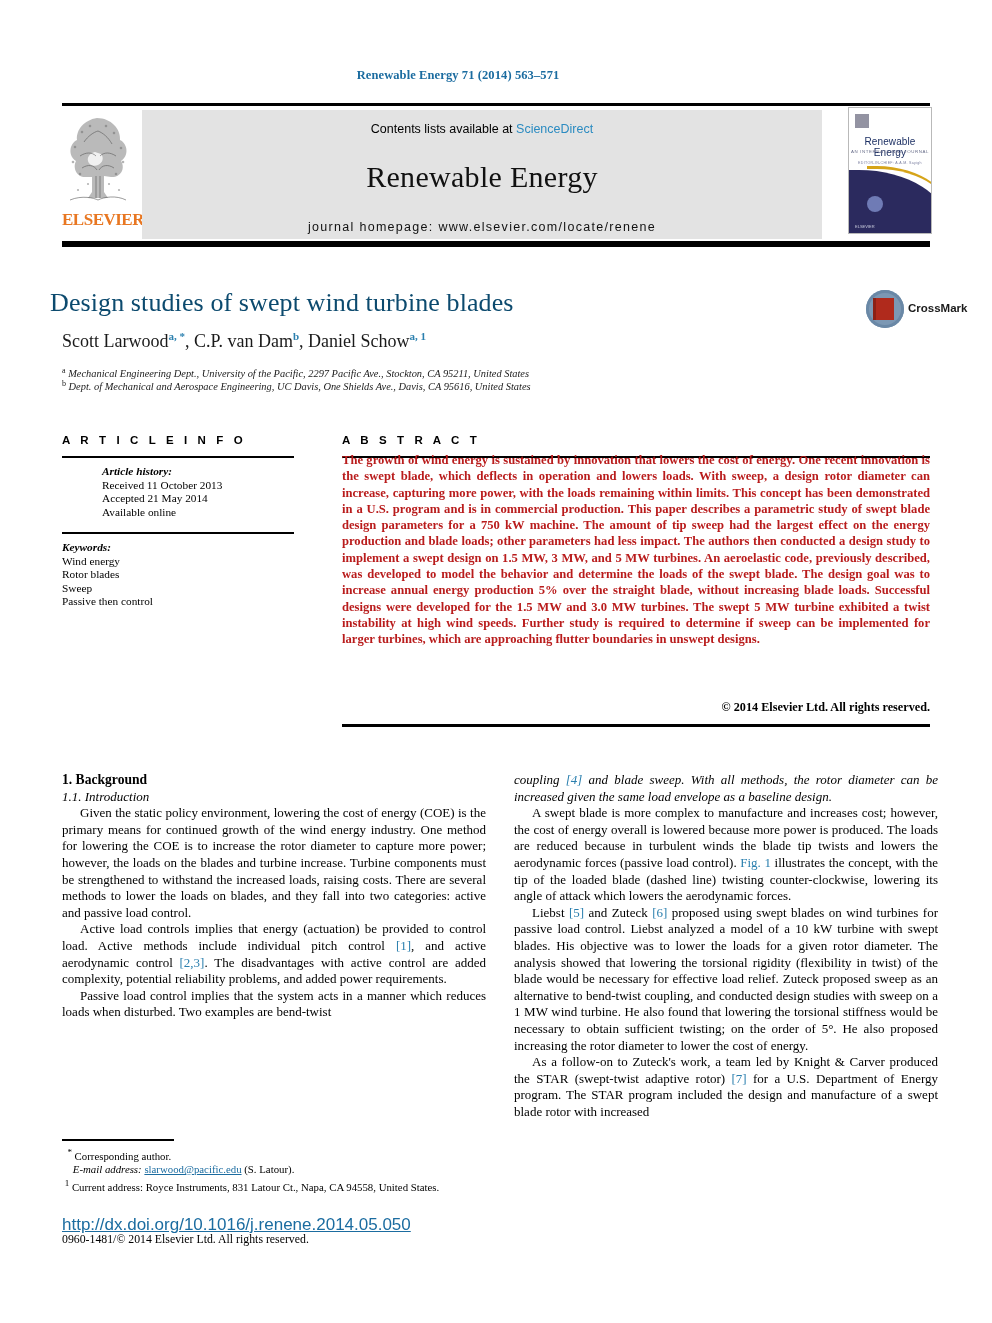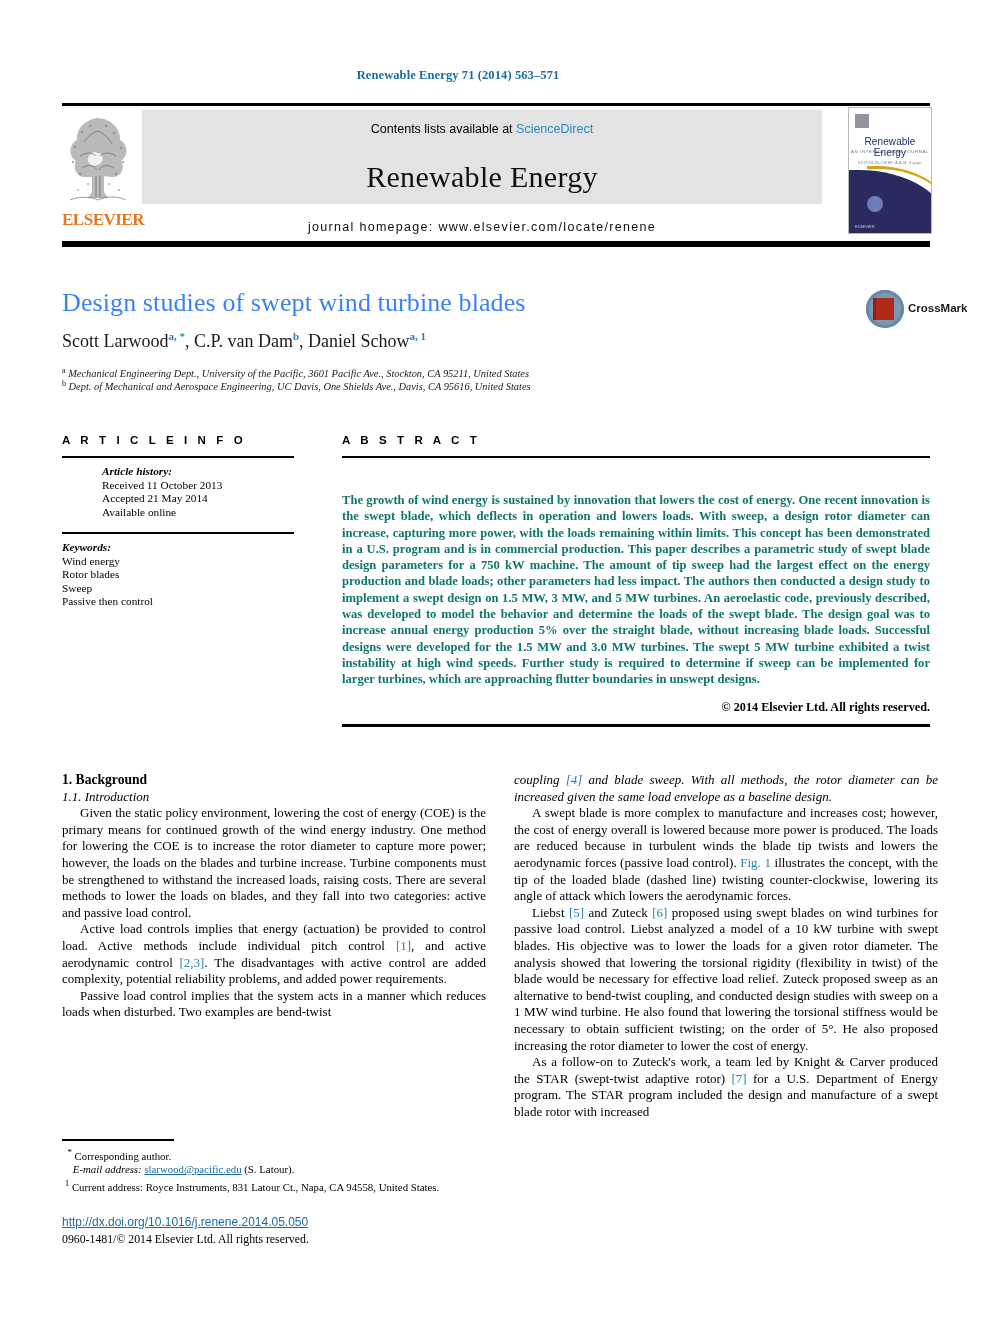--- a/index.html
+++ b/index.html
@@ -74,21 +74,21 @@
     font-size: 17px;
     font-weight: bold;
     color: #E87722;
     letter-spacing: -0.5px;
   }
   .sd-box {
     position: absolute;
     left: 80px;
     top: 0px;
     width: 680px;
-    height: 94px;
+    height: 129px;
     background: #e3e3e3;
     text-align: center;
   }
   .sd-line1 {
     margin-top: 12px;
     font-family: "Liberation Sans", sans-serif;
     font-size: 12.5px;
     color: #000;
   }
   .sd-link { color: #2b8bc1; }
@@ -193,26 +193,26 @@
     left: 62px;
     top: 241px;
     width: 868px;
     height: 6px;
     background: #000;
   }
 
   
   .title {
     position: absolute;
-    left: 62px;
+    left: 50px;
     top: 288px;
     width: 720px;
     font-family: "Liberation Serif", serif;
     font-size: 26px;
-    color: #3b82f6;
+    color: #0c4a6e;
     letter-spacing: .1px;
   }
   .authors {
     position: absolute;
     left: 62px;
     top: 330px;
     width: 760px;
     font-family: "Liberation Serif", serif;
     font-size: 18px;
     color: #1a1a1a;
@@ -294,28 +294,28 @@
     color: #000;
   }
   .info-history { top: 465px; margin-left: 40px; }
   .info-keywords { top: 541px; }
   .info-block .lbl { font-style: italic; font-weight: bold; }
   .info-block div { font-weight: normal; }
 
   .abstract {
     position: absolute;
     left: 342px;
-    top: 492px;
+    top: 452px;
     width: 588px;
     font-family: "Liberation Serif", serif;
     font-size: 12.6px;
     line-height: 16.3px;
     text-align: justify;
     font-weight: bold;
-    color: #0f766e;
+    color: #b91c1c;
   }
   .copyright {
     position: absolute;
     left: 342px;
     top: 700px;
     width: 588px;
     text-align: right;
     font-family: "Liberation Serif", serif;
     font-size: 12.2px;
     font-weight: bold;
@@ -376,21 +376,21 @@
   .footnote .fmark { font-size: 9px; vertical-align: super; }
   .footnote .italic { font-style: italic; }
   .footnote a, .footnote .link { color: #1b6ca0; text-decoration: underline; }
 
   
   .doi {
     position: absolute;
     left: 62px;
     top: 1215px;
     font-family: "Liberation Sans", sans-serif;
-    font-size: 12px;
+    font-size: 17px;
     color: #1b6ca0;
     text-decoration: underline;
   }
   .issn {
     position: absolute;
     left: 62px;
     top: 1232px;
     font-family: "Liberation Serif", serif;
     font-size: 11.8px;
     color: #000;
@@ -469,21 +469,21 @@
   <div class="title">Design studies of swept wind turbine blades</div>
 
   <div class="authors">
     <span>Scott Larwood</span><span class="sup">a, *</span>,
     <span>C.P. van Dam</span><span class="sup">b</span>,
     <span>Daniel Schow</span><span class="sup">a, 1</span>
   </div>
 
   <div class="affil affil-a">
     <span class="mark">a</span>
-    <span>Mechanical Engineering Dept., University of the Pacific, 3601 Pacific Ave., Stockton, CA 95211, United States</span>
+    <span>Mechanical Engineering Dept., University of the Pacific, 2297 Pacific Ave., Stockton, CA 95211, United States</span>
   </div>
   <div class="affil affil-b">
     <span class="mark">b</span>
     <span>Dept. of Mechanical and Aerospace Engineering, UC Davis, One Shields Ave., Davis, CA 95616, United States</span>
   </div>
 
   <div class="crossmark">
     <div class="cm-disc"></div>
     <div class="cm-book"></div>
     <div class="cm-text">CrossMark</div>

